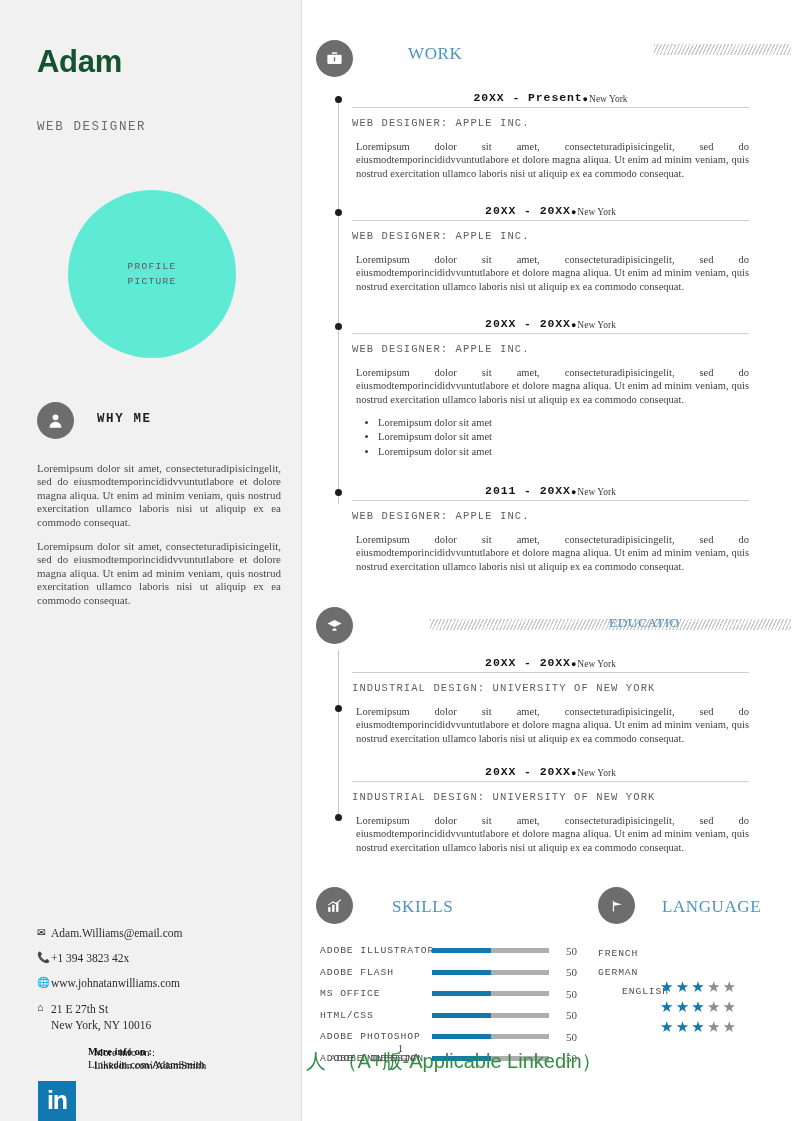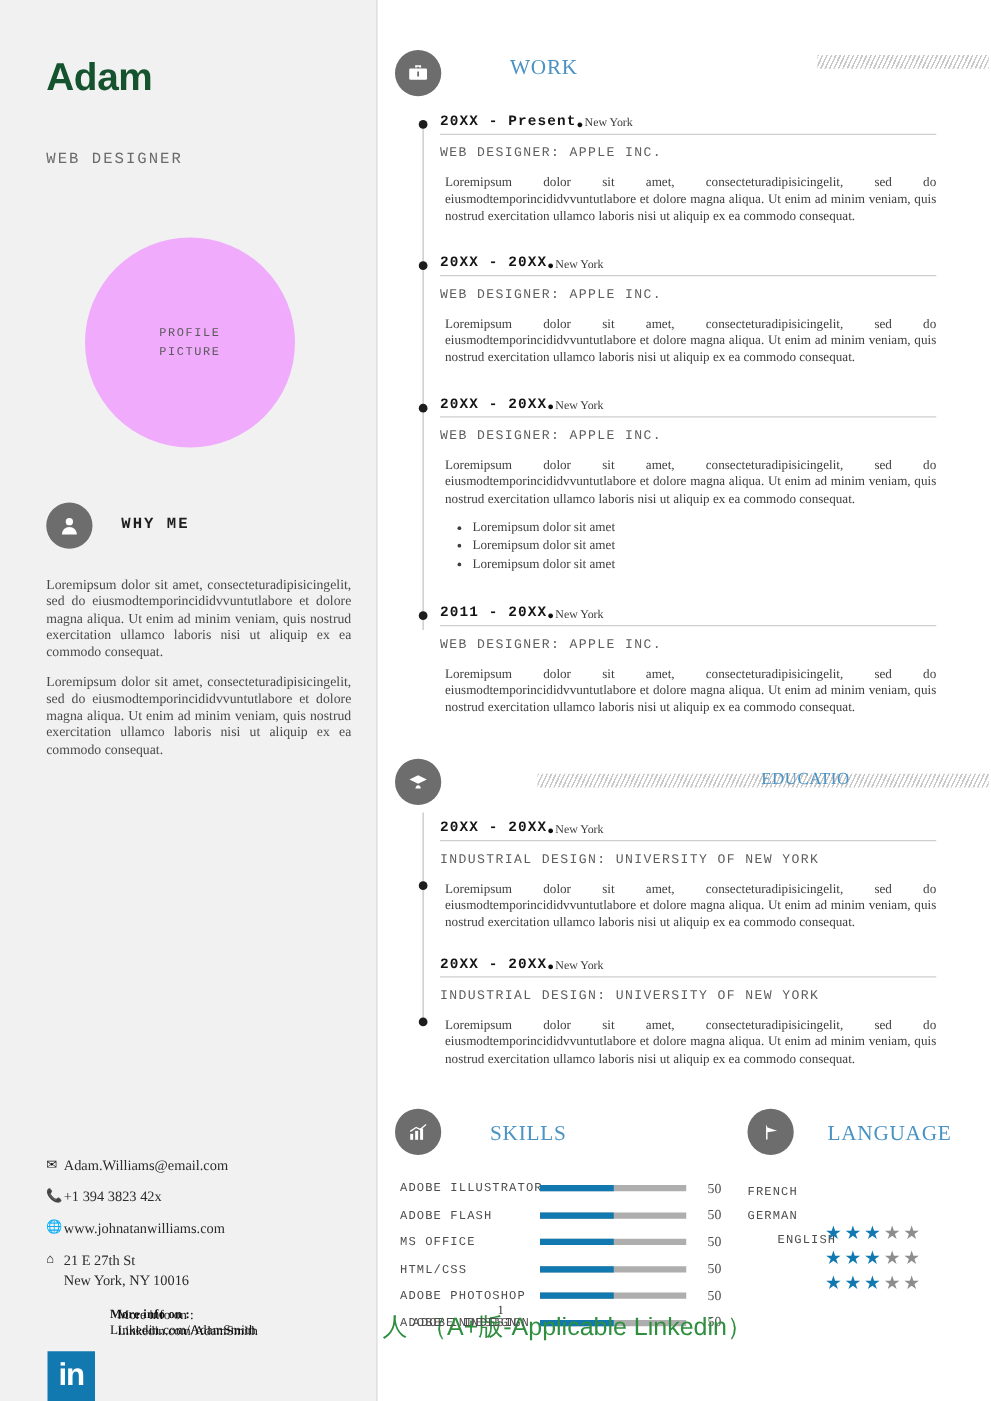--- a/index.html
+++ b/index.html
@@ -32,21 +32,21 @@
     letter-spacing: -0.5px;
   }
   .job-title {
     position: absolute; left: 37px; top: 120px;
     font-family: "Liberation Mono", monospace;
     font-size: 12.5px; color: #6b6b6b; letter-spacing: 1.6px;
   }
   .photo-circle {
     position: absolute; left: 68px; top: 190px;
     width: 168px; height: 168px; border-radius: 50%;
-    background: #f0abfc;
+    background: #5eead4;
     display: flex; flex-direction: column;
     align-items: center; justify-content: center;
   }
   .photo-label {
     font-family: "Liberation Mono", monospace;
     font-size: 9.5px; color: #5a5a5a; letter-spacing: 1.3px;
     line-height: 15px; text-align: center;
   }
 
   .whyme-icon {
@@ -125,21 +125,21 @@
   .timeline {
     position: absolute; width: 1px; background: #c4c4c4;
   }
   .tl-dot {
     position: absolute; width: 7px; height: 7px;
     border-radius: 50%; background: #1d1d1d;
   }
 
   .entry { position: absolute; width: 397px; }
   .entry-head {
-    display: flex; justify-content: flex-start; align-items: flex-end;
+    display: flex; justify-content: center; align-items: flex-end;
     border-bottom: 1px solid #cfcfcf; padding-bottom: 3px;
   }
   .entry-date {
     font-family: "Liberation Mono", monospace;
     font-weight: bold; font-size: 11.5px; color: #151515;
     letter-spacing: 0.9px;
   }
   .entry-loc {
     font-family: "Liberation Serif", serif;
     font-size: 9.5px; color: #3a3a3a; white-space: nowrap;

